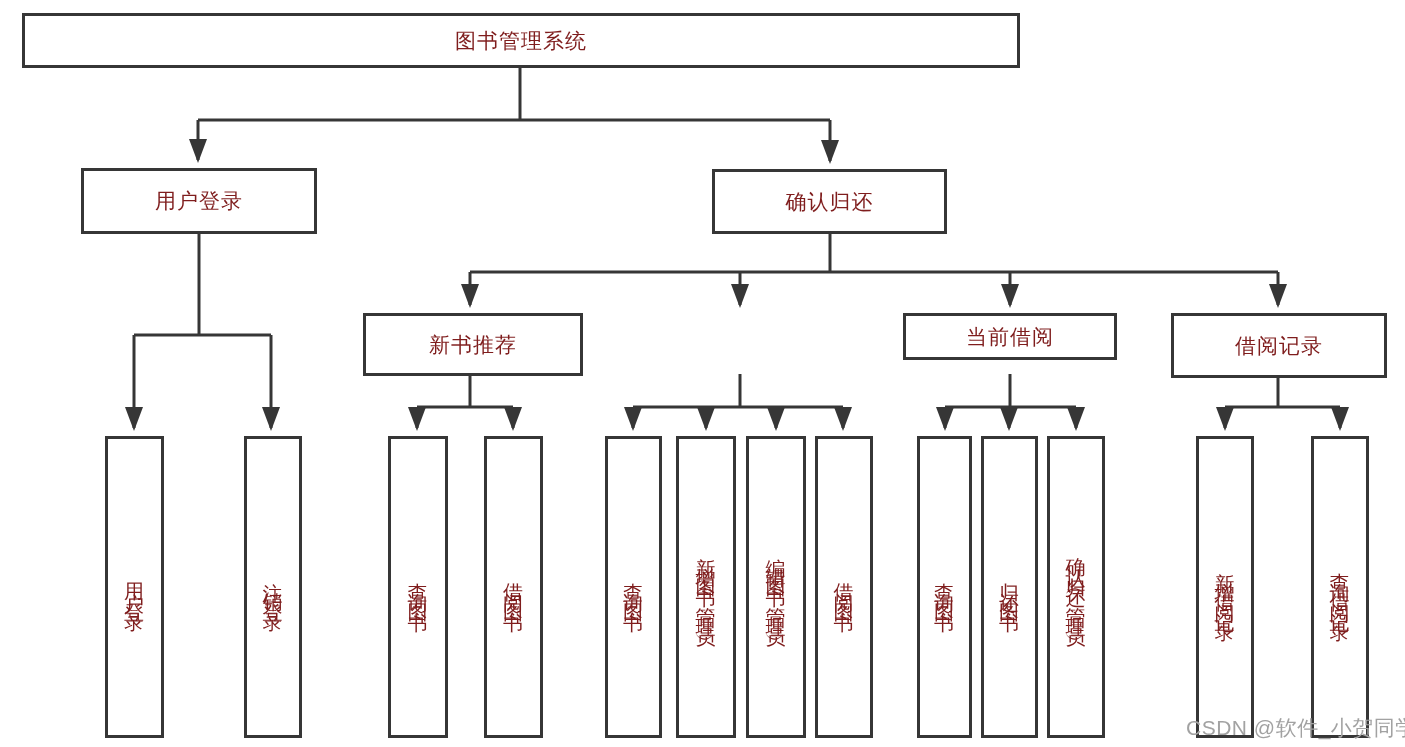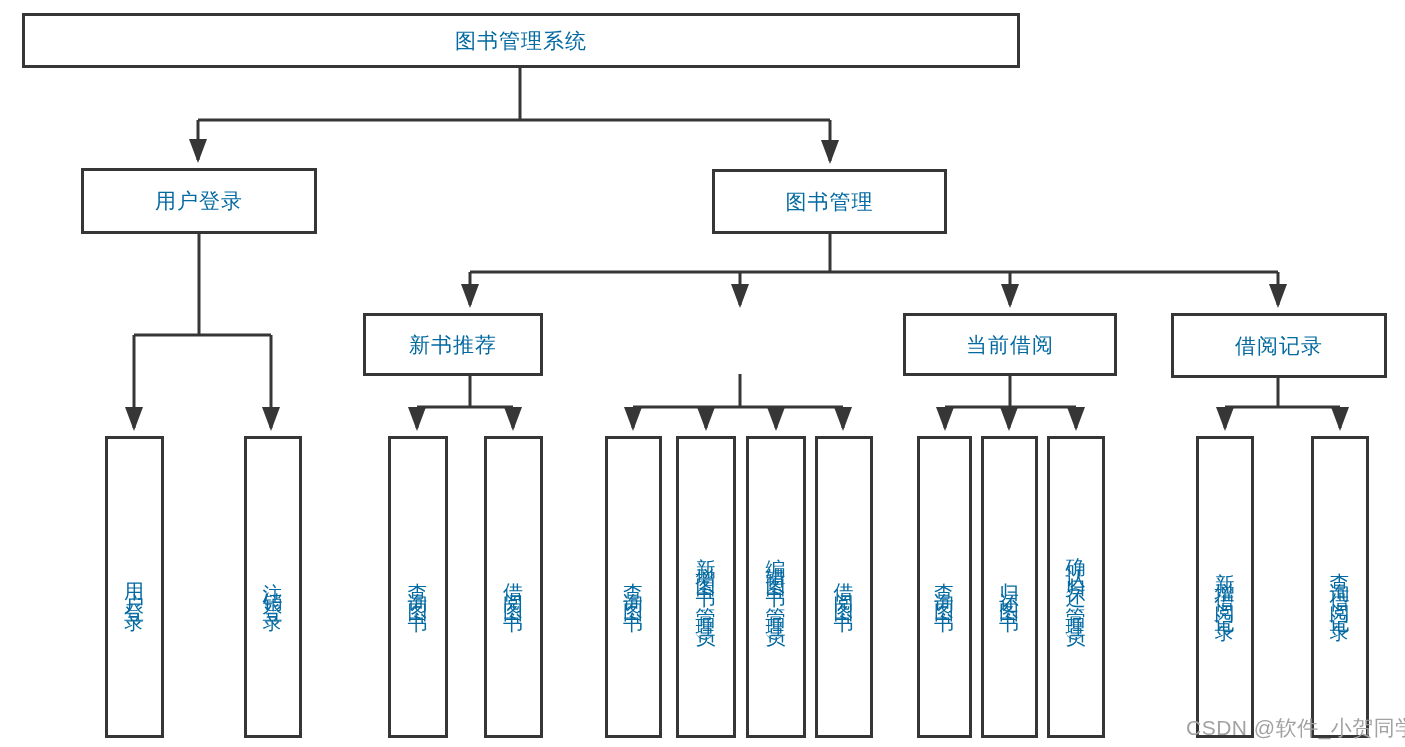--- a/index.html
+++ b/index.html
@@ -17,21 +17,21 @@
     z-index: 1;
   }
   .box {
     position: absolute;
     box-sizing: border-box;
     border: 3px solid #363636;
     background: #ffffff;
     display: flex;
     align-items: center;
     justify-content: center;
-    color: #0369a1;
+    color: #7f1d1d;
     z-index: 2;
   }
   .box.h span {
     font-size: 21px;
     letter-spacing: 1px;
     white-space: nowrap;
   }
   .box.v .vtext {
     writing-mode: vertical-rl;
     text-orientation: mixed;
@@ -107,27 +107,27 @@
   </svg>
 
   <div class="box h" style="left:22px;top:13px;width:998px;height:55px">
     <span>图书管理系统</span>
   </div>
 
   <div class="box h" style="left:81px;top:168px;width:236px;height:66px">
     <span>用户登录</span>
   </div>
   <div class="box h" style="left:712px;top:169px;width:235px;height:65px">
-    <span>图书管理</span>
+    <span>确认归还</span>
   </div>
 
-  <div class="box h" style="left:363px;top:313px;width:180px;height:63px">
+  <div class="box h" style="left:363px;top:313px;width:220px;height:63px">
     <span>新书推荐</span>
   </div>
-  <div class="box h" style="left:903px;top:313px;width:214px;height:63px">
+  <div class="box h" style="left:903px;top:313px;width:214px;height:47px">
     <span>当前借阅</span>
   </div>
   <div class="box h" style="left:1171px;top:313px;width:216px;height:65px">
     <span>借阅记录</span>
   </div>
 
   <div class="box v" style="left:105px;top:436px;width:59px;height:302px">
     <span class="vtext">用户登录</span>
   </div>
   <div class="box v" style="left:244px;top:436px;width:58px;height:302px">

